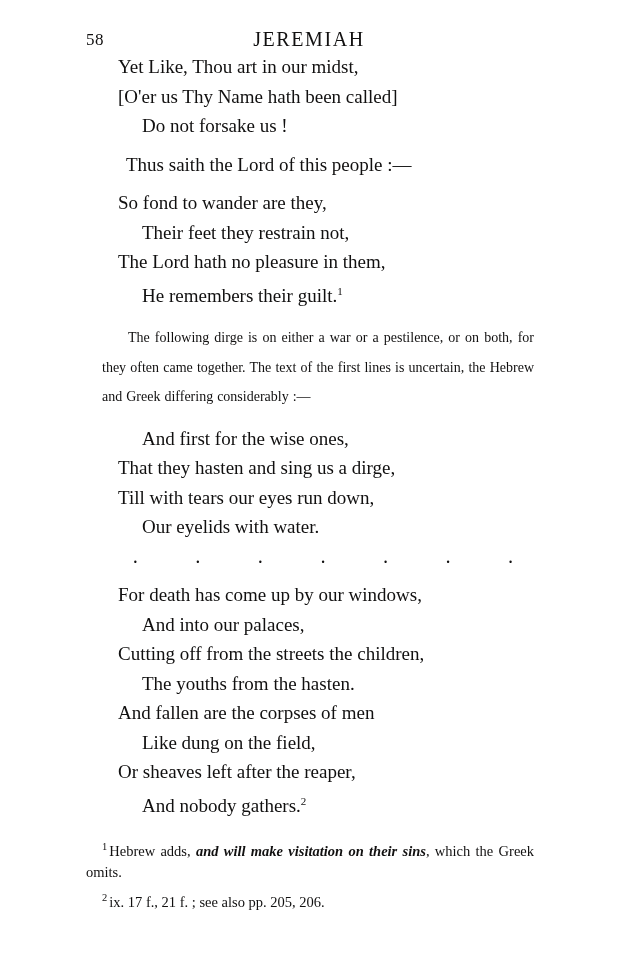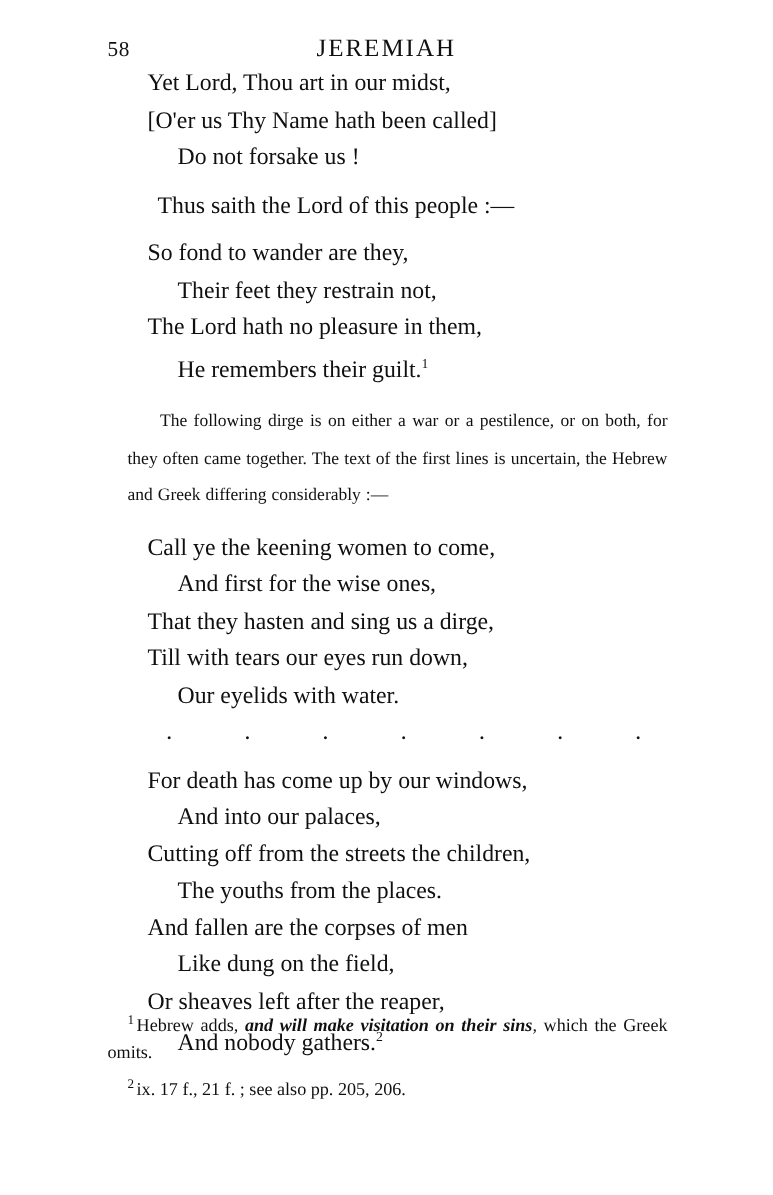--- a/index.html
+++ b/index.html
@@ -84,21 +84,21 @@
     font-size: 20px;
     line-height: 22px;
   }
   .sup {
     font-size: 11px;
     vertical-align: super;
   }
   .notes {
     position: absolute;
     left: 86px;
-    top: 806px;
+    top: 836px;
     width: 448px;
     font-size: 14.5px;
     line-height: 21px;
   }
   .note {
     margin-bottom: 4px;
     text-align: justify;
   }
   .note .mark {
     font-size: 10.5px;
@@ -119,61 +119,60 @@
 <div class="page">
 
   <div class="header">
     <div class="folio">58</div>
     <div class="running-title">JEREMIAH</div>
   </div>
 
   <div class="body-col">
 
     <div class="verse-block">
-      <div class="vline ind-0">Yet Lord, Thou art in our midst,</div>
+      <div class="vline ind-0">Yet Like, Thou art in our midst,</div>
       <div class="vline ind-0">[O'er us Thy Name hath been called]</div>
       <div class="vline ind-1">Do not forsake us !</div>
     </div>
 
     <div class="verse-block">
       <div class="vline ind-2">Thus saith the Lord of this people :—</div>
     </div>
 
     <div class="verse-block">
       <div class="vline ind-0">So fond to wander are they,</div>
       <div class="vline ind-1">Their feet they restrain not,</div>
       <div class="vline ind-0">The Lord hath no pleasure in them,</div>
       <div class="vline ind-1"><span>He remembers their guilt.</span><span class="sup">1</span></div>
     </div>
 
     <div class="prose">The following dirge is on either a war or a pestilence, or on both, for they often came together.   The text of the first lines is uncertain, the Hebrew and Greek differing considerably :—</div>
 
     <div class="verse-block">
-      <div class="vline ind-0">Call ye the keening women to come,</div>
       <div class="vline ind-1">And first for the wise ones,</div>
       <div class="vline ind-0">That they hasten and sing us a dirge,</div>
       <div class="vline ind-0">Till with tears our eyes run down,</div>
       <div class="vline ind-1">Our eyelids with water.</div>
     </div>
 
     <div class="dotrule">
       <span>·</span>
       <span>·</span>
       <span>·</span>
       <span>·</span>
       <span>·</span>
       <span>·</span>
       <span>·</span>
     </div>
 
     <div class="verse-block">
       <div class="vline ind-0">For death has come up by our windows,</div>
       <div class="vline ind-1">And into our palaces,</div>
       <div class="vline ind-0">Cutting off from the streets the children,</div>
-      <div class="vline ind-1">The youths from the places.</div>
+      <div class="vline ind-1">The youths from the hasten.</div>
       <div class="vline ind-0">And fallen are the corpses of men</div>
       <div class="vline ind-1">Like dung on the field,</div>
       <div class="vline ind-0">Or sheaves left after the reaper,</div>
       <div class="vline ind-1"><span>And nobody gathers.</span><span class="sup">2</span></div>
     </div>
 
   </div>
 
   <div class="notes">
     <div class="note note-indent"><span class="mark">1</span><span>Hebrew adds, </span><span class="it">and will make visitation on their sins</span><span>, which the Greek omits.</span></div>

